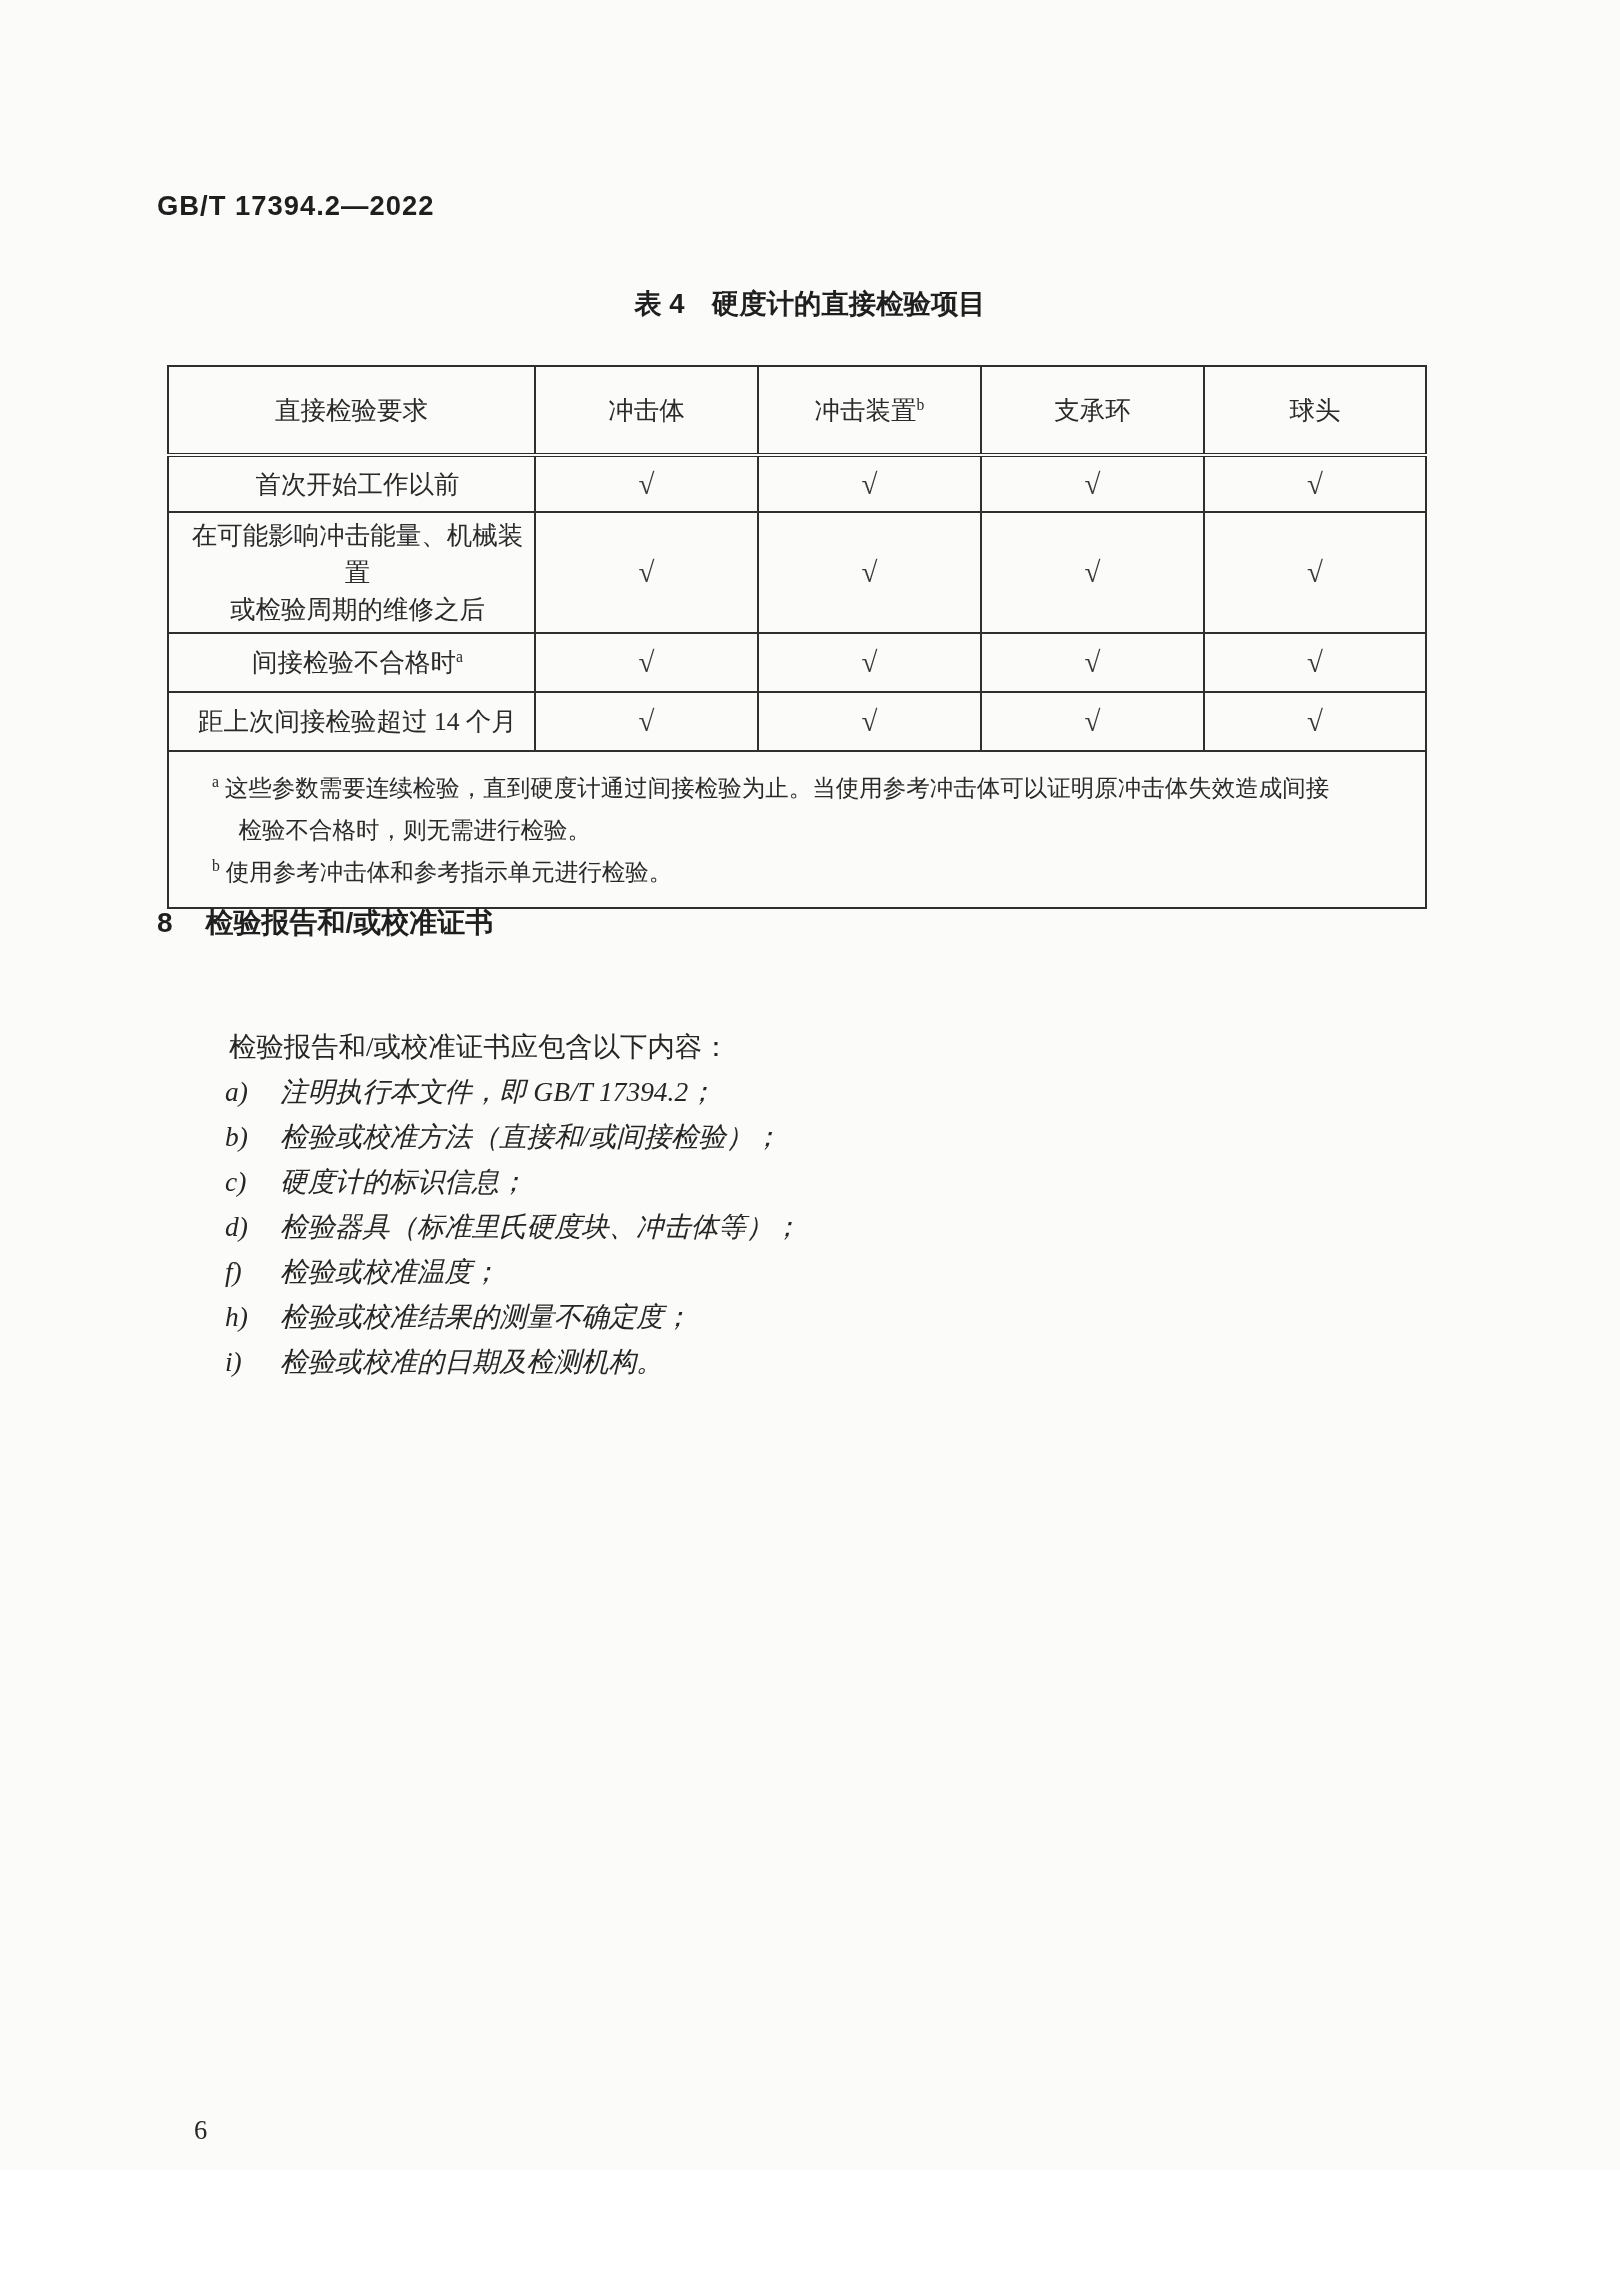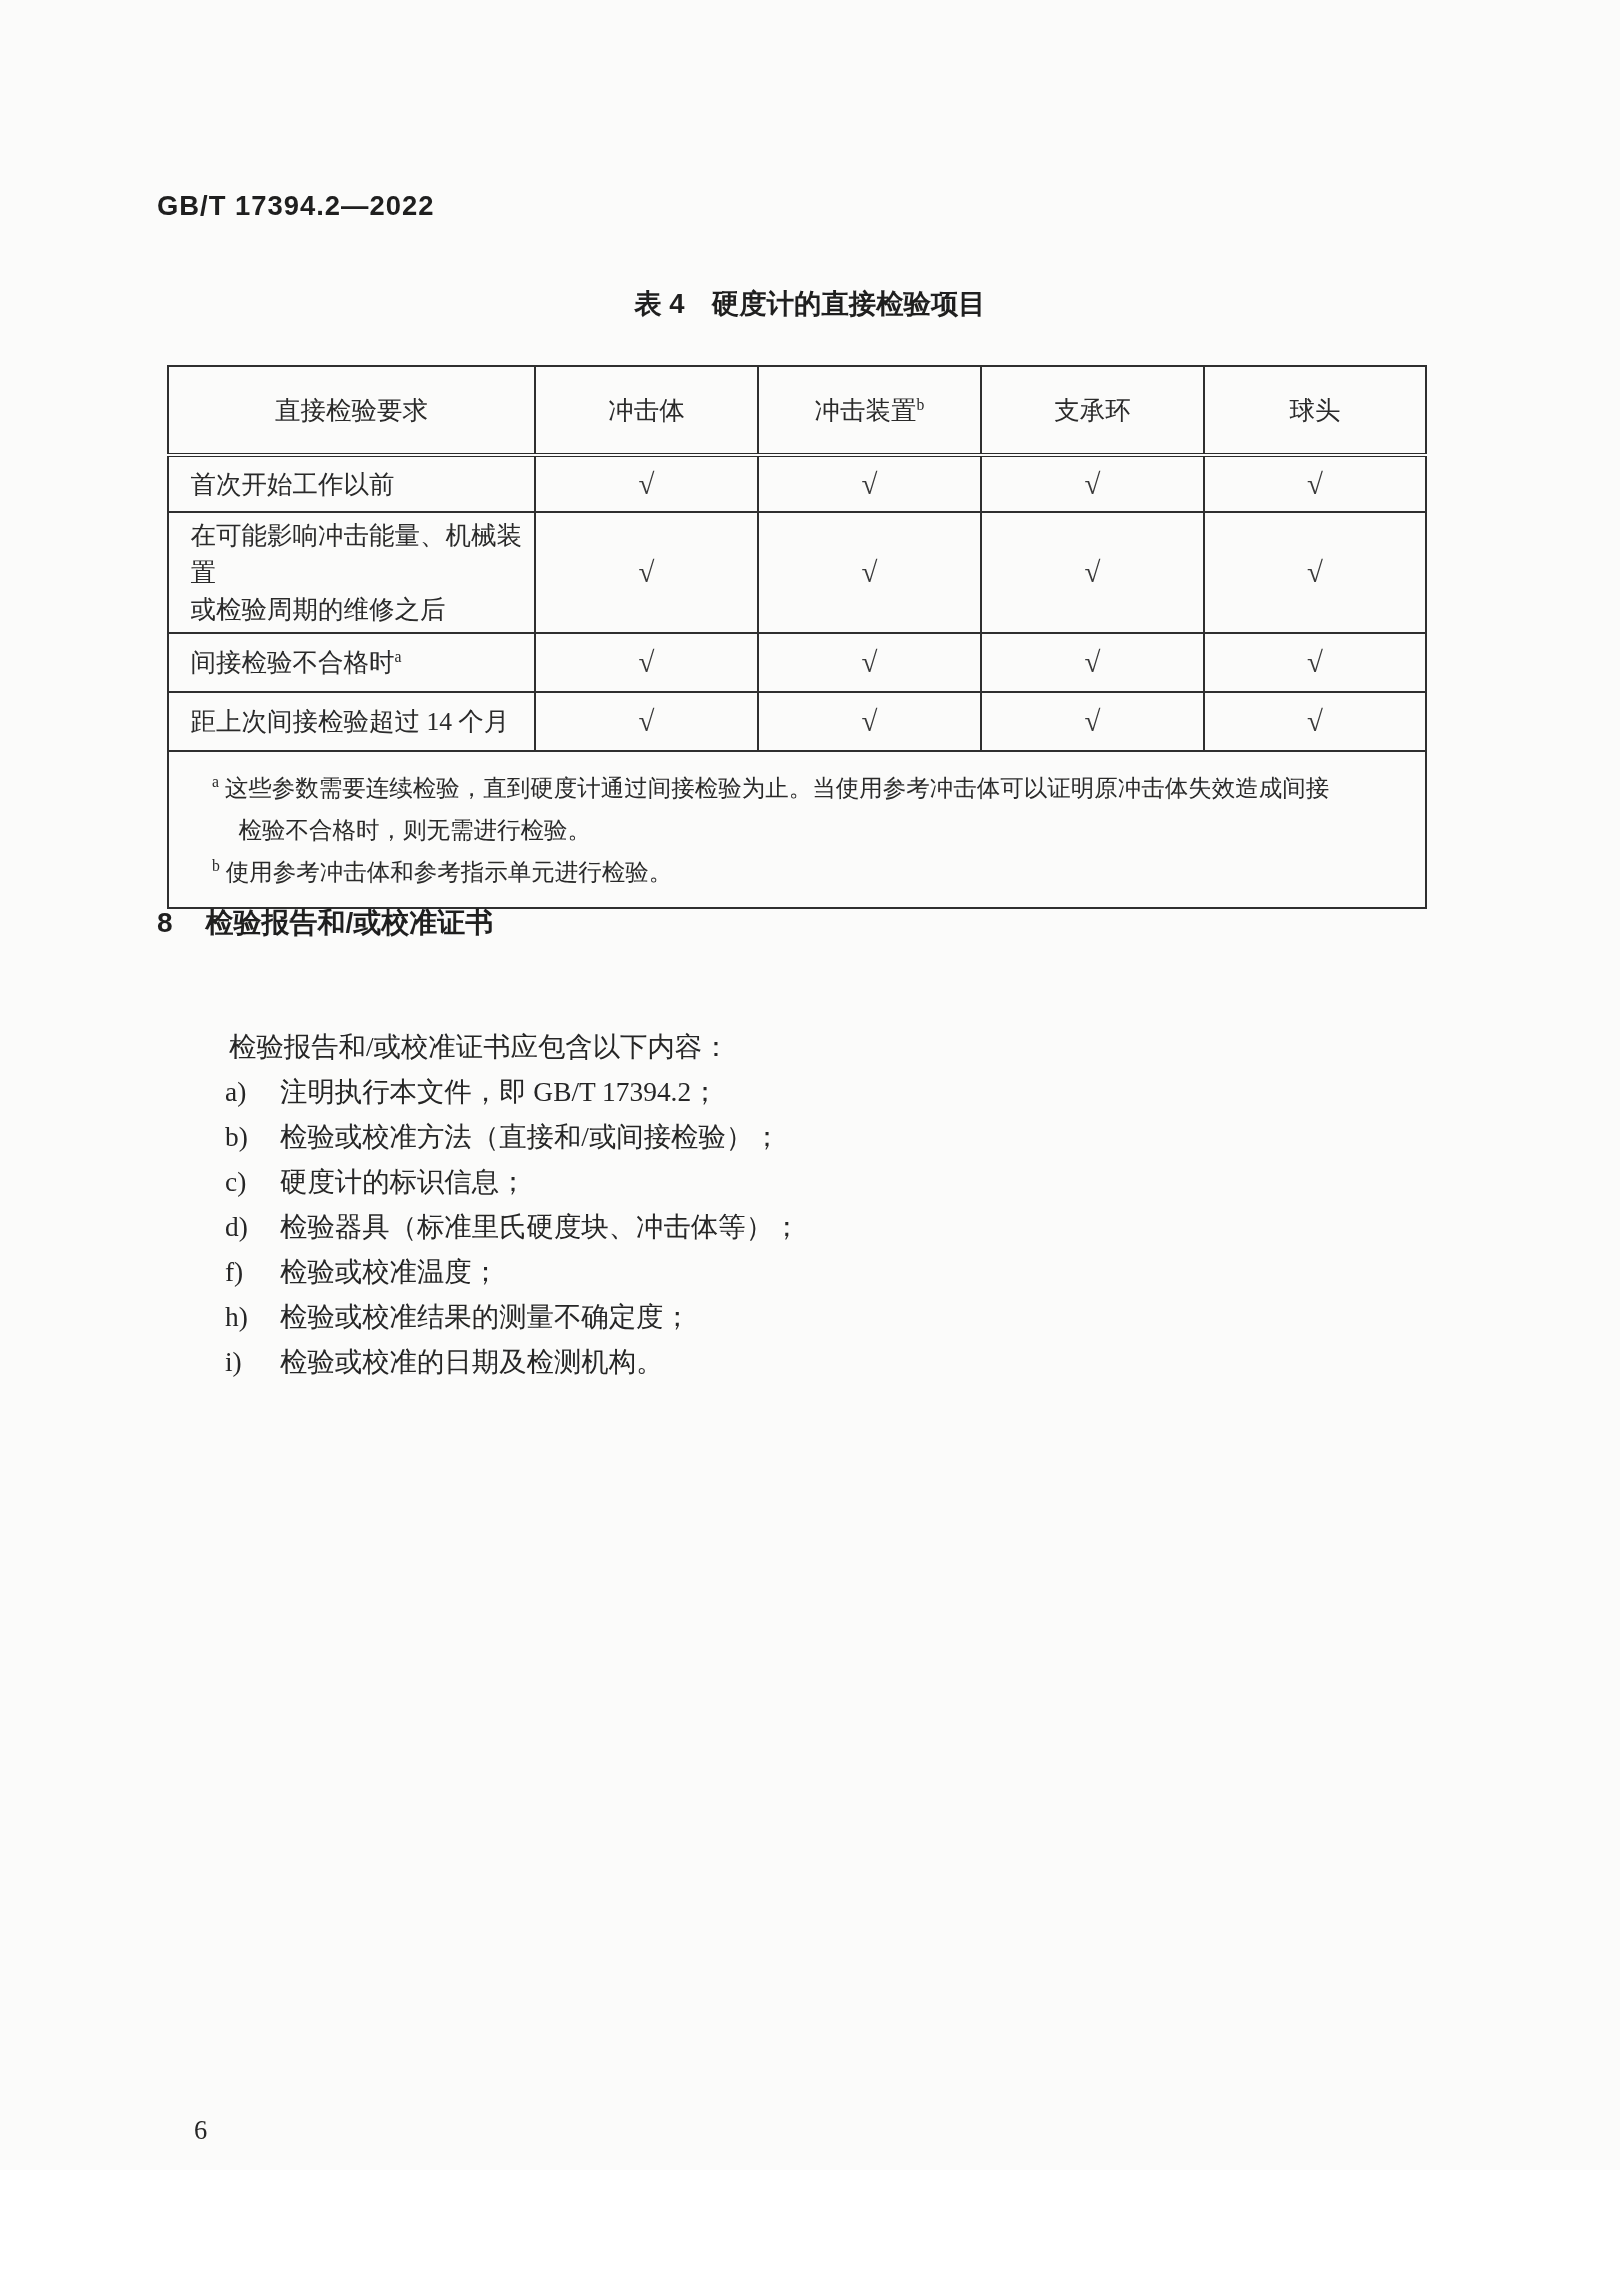--- a/index.html
+++ b/index.html
@@ -45,21 +45,21 @@
   }
   table.check-table { border: 2.9px solid #2b2b2b; }
   table.check-table thead th {
     border-bottom: 4.9px double #2b2b2b;
     font-weight: normal;
     text-align: center;
     height: 54px;
     padding: 16px;
   }
   td.row-label {
-    text-align: left;
+    text-align: center;
     padding: 3.9px 9.8px 3.9px 21.6px;
     line-height: 37px;
   }
   td.check-cell {
     text-align: center;
     vertical-align: middle;
     font-size: 29px;
     color: #3a3a3a;
     padding: 0;
   }
@@ -97,20 +97,21 @@
   }
   .item-list {
     position: absolute;
     left: 225px; top: 1070px;
     font-size: 27.4px;
   }
   .item-list .li {
     height: 45px;
     line-height: 45px;
     white-space: nowrap;
+    font-style: italic;
   }
   .li .marker {
     display: inline-block;
     width: 55px;
   }
   .page-number {
     position: absolute;
     left: 194px; top: 2115px;
     font-size: 26.5px;
   }

